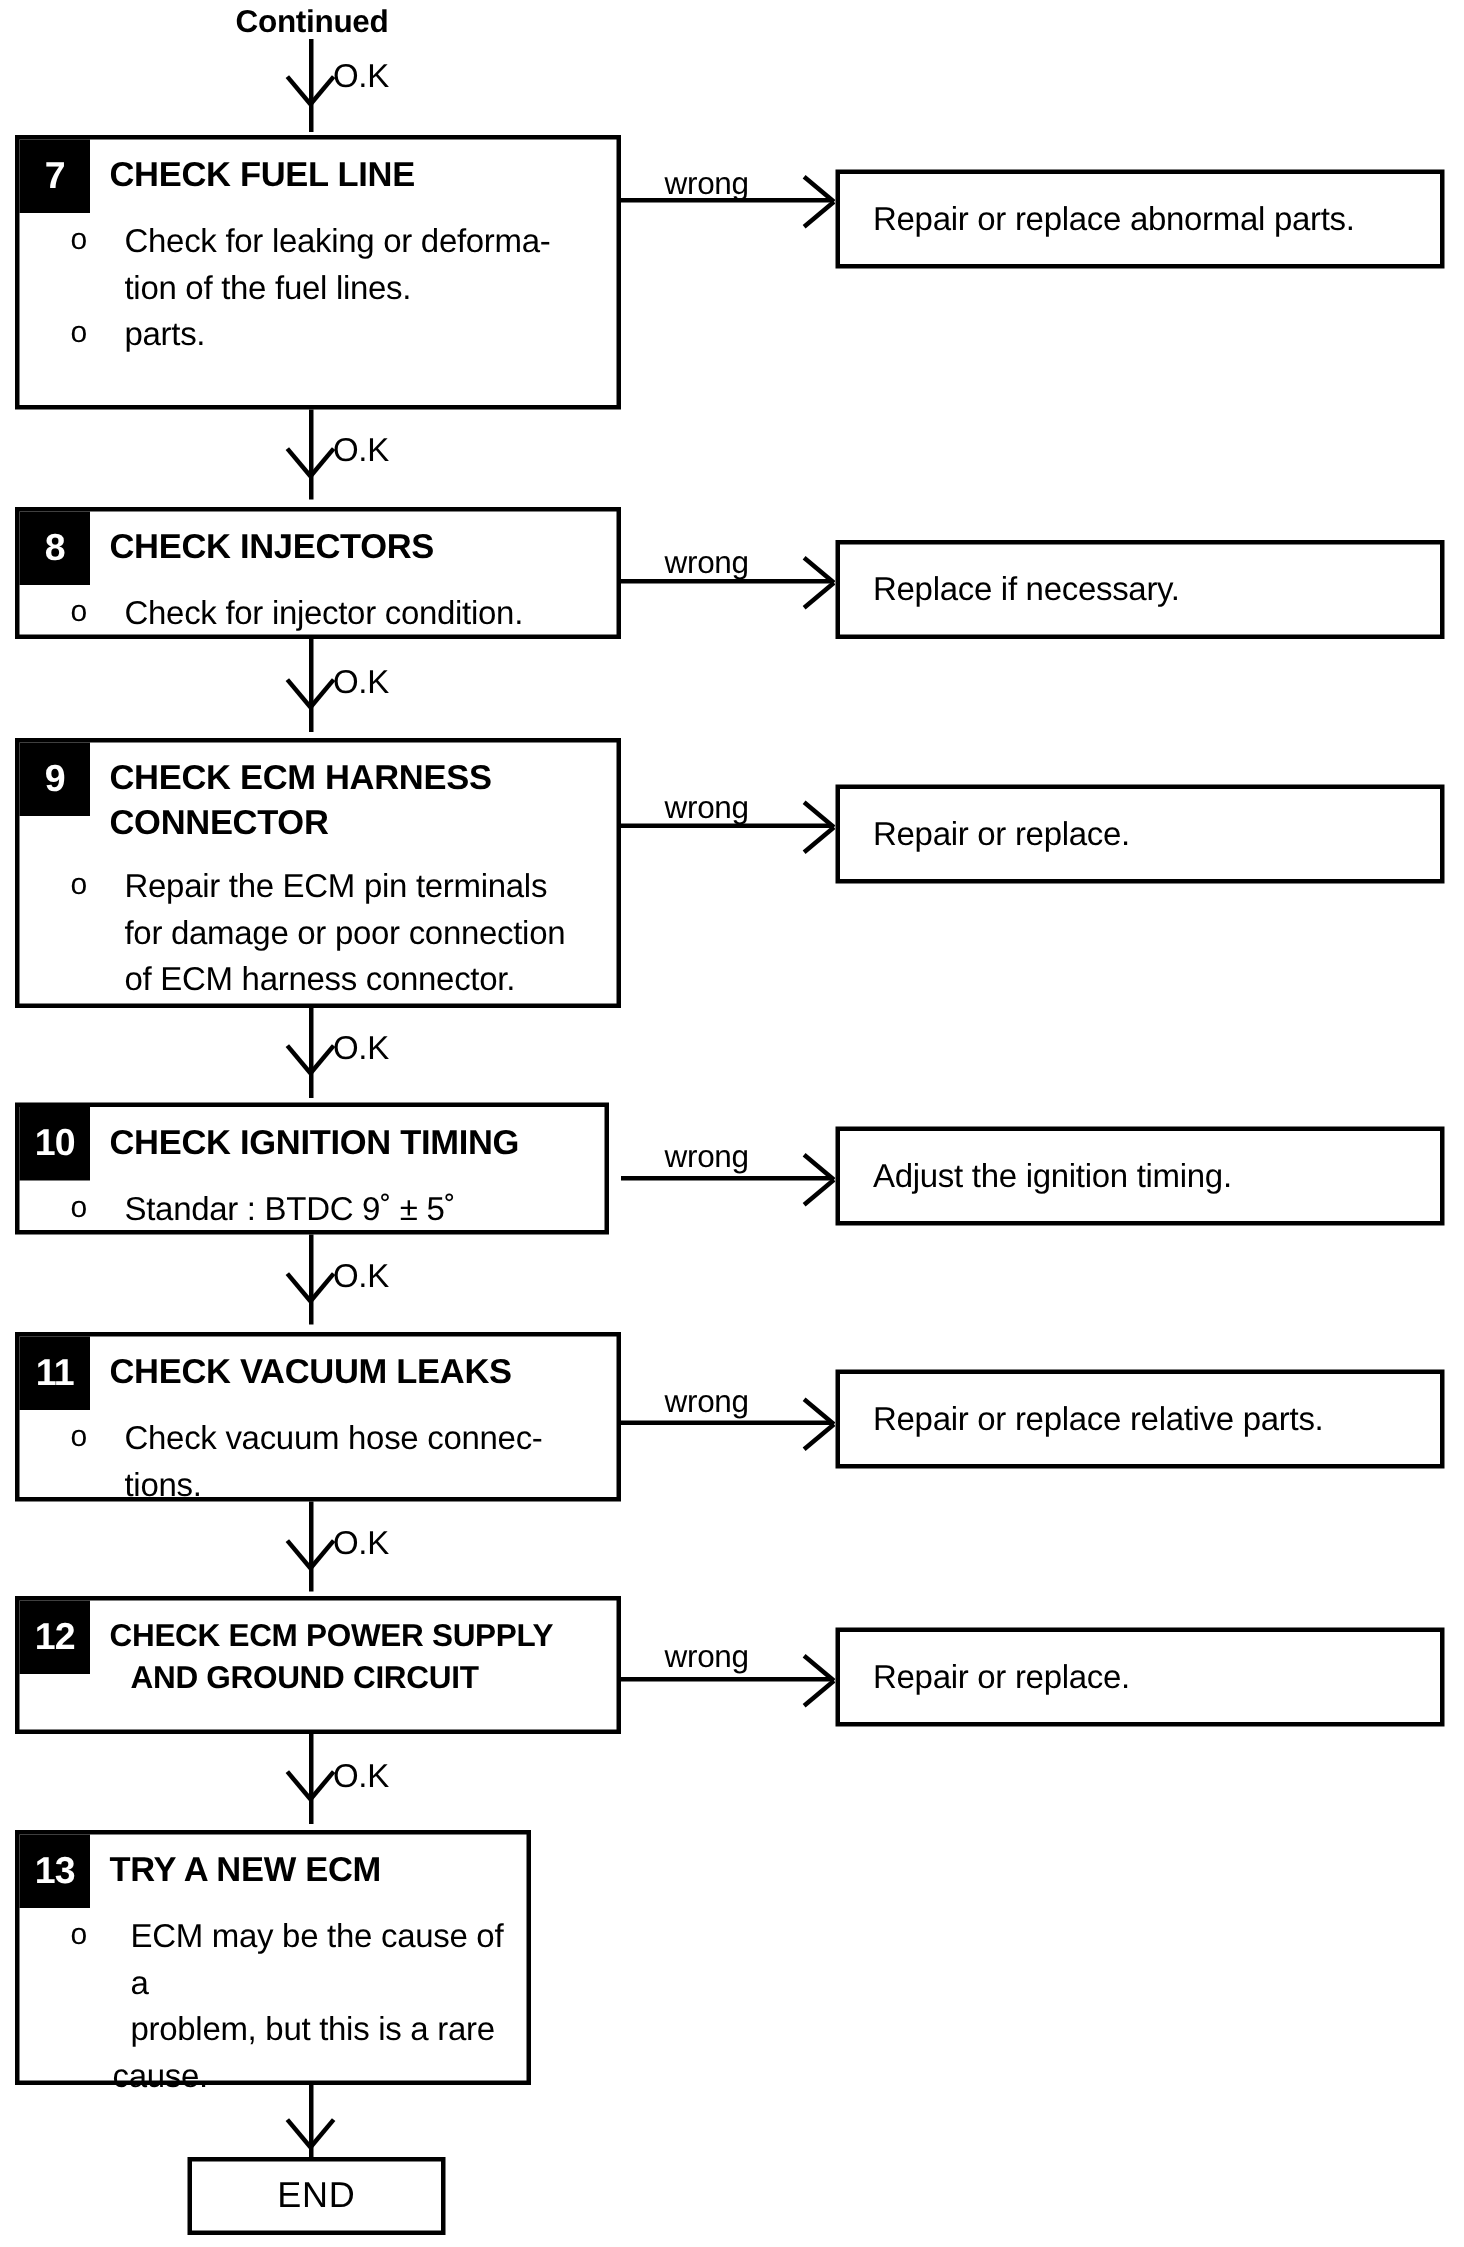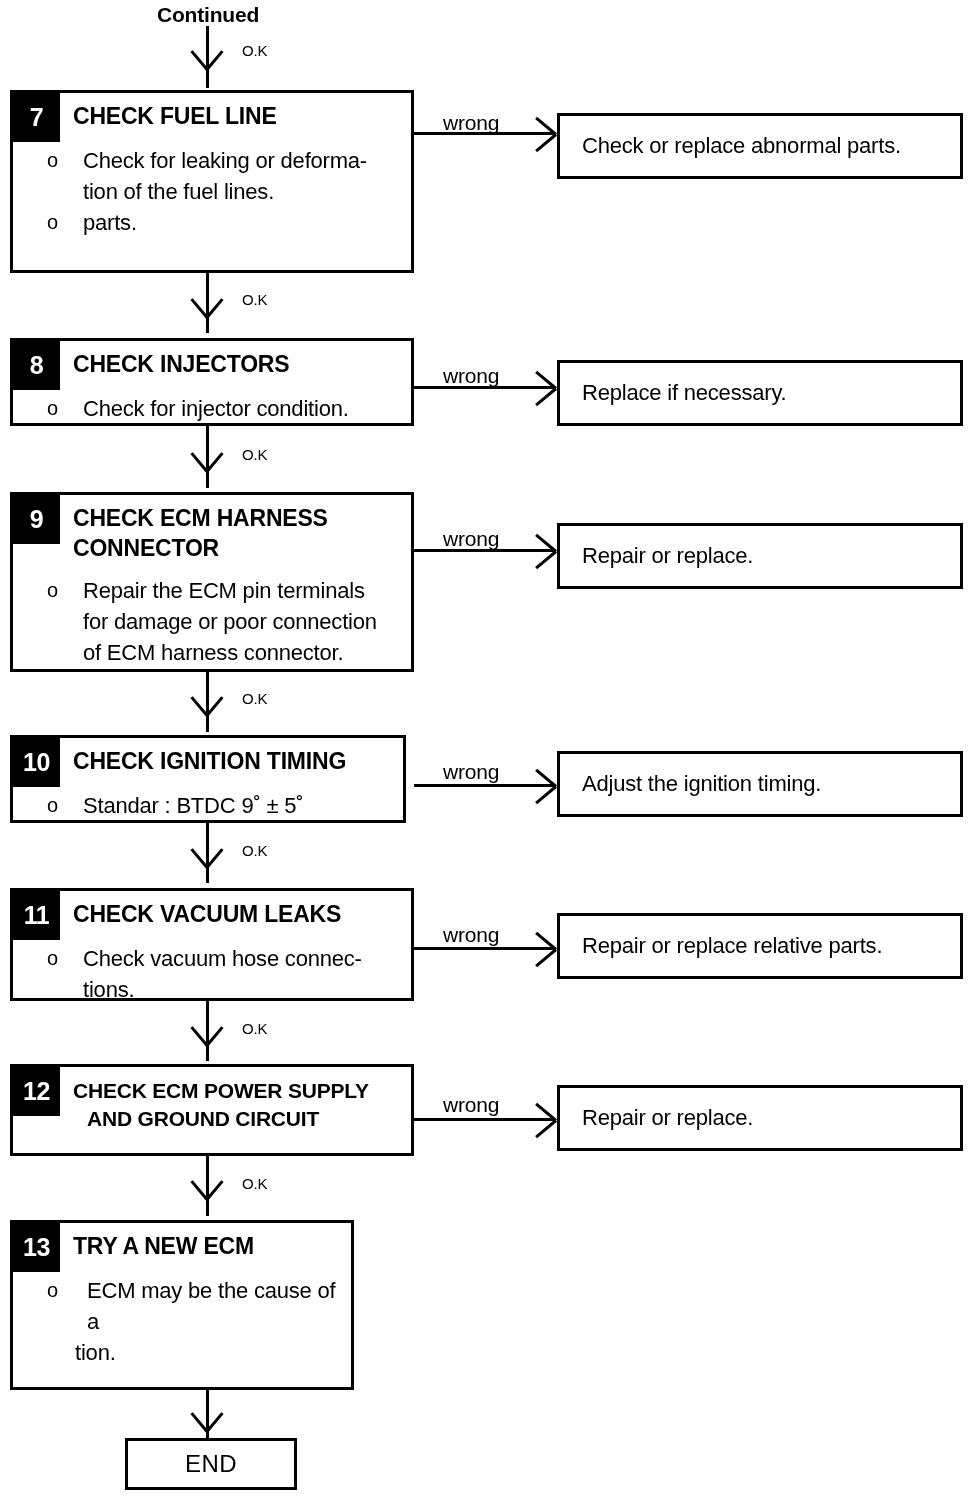--- a/index.html
+++ b/index.html
@@ -115,21 +115,21 @@
   }
 
   
   .label {
     position: absolute;
     font-size: 22px;
     line-height: 26px;
     white-space: nowrap;
     letter-spacing: -0.2px;
   }
-  .label.ok { font-size: 15px; margin-left: 20px; }
+  .label.ok { font-size: 22px; }
   .label.wrong { font-size: 21px; }
   .label.continued { font-size: 21px; font-weight: bold; text-align: center; }
 
   
   .end-box {
     position: absolute;
     border: 3px solid #000;
     background: #fff;
     box-sizing: border-box;
     display: flex;
@@ -164,21 +164,21 @@
     </div>
   </div>
 
   <div class="hline" style="left:414px; top:132px; width:140px;"></div>
   <div class="head-right" style="left:556px; top:133px;">
       <i class="a"></i>
       <i class="b"></i>
     </div>
   <div class="label wrong" style="left:443px; top:110px;">wrong</div>
   <div class="result-box" style="left:557px; top:113px; width:406px; height:66px;">
-    <div class="result-text">Check or replace abnormal parts.</div>
+    <div class="result-text">Repair or replace abnormal parts.</div>
   </div>
 
   <div class="vline" style="left:206px; top:273px; height:60px;"></div>
   <div class="head-down" style="left:207px; top:316px;">
       <i class="a"></i>
       <i class="b"></i>
     </div>
   <div class="label ok" style="left:222px; top:287px;">O.K</div>
 
   <div class="step-box" style="left:10px; top:338px; width:404px; height:88px;">
@@ -310,21 +310,22 @@
       <i class="a"></i>
       <i class="b"></i>
     </div>
   <div class="label ok" style="left:222px; top:1171px;">O.K</div>
 
   <div class="step-box" style="left:10px; top:1220px; width:344px; height:170px;">
     <div class="badge">13</div>
     <div class="step-title">TRY A NEW ECM</div>
     <div class="bullets" style="top:52px;">
       <div class="bullet" style="padding-left:74px;"><span class="mark">o</span><span>ECM may be the cause of a</span></div>
-      <div class="bullet" style="padding-left:62px;"><span>tion.</span></div>
+      <div class="bullet" style="padding-left:74px;"><span>problem, but this is a rare</span></div>
+      <div class="bullet" style="padding-left:62px;"><span>cause.</span></div>
     </div>
   </div>
 
   <div class="vline" style="left:206px; top:1390px; height:58px;"></div>
   <div class="head-down" style="left:207px; top:1430px;">
       <i class="a"></i>
       <i class="b"></i>
     </div>
 
   <div class="end-box" style="left:125px; top:1438px; width:172px; height:52px;">

